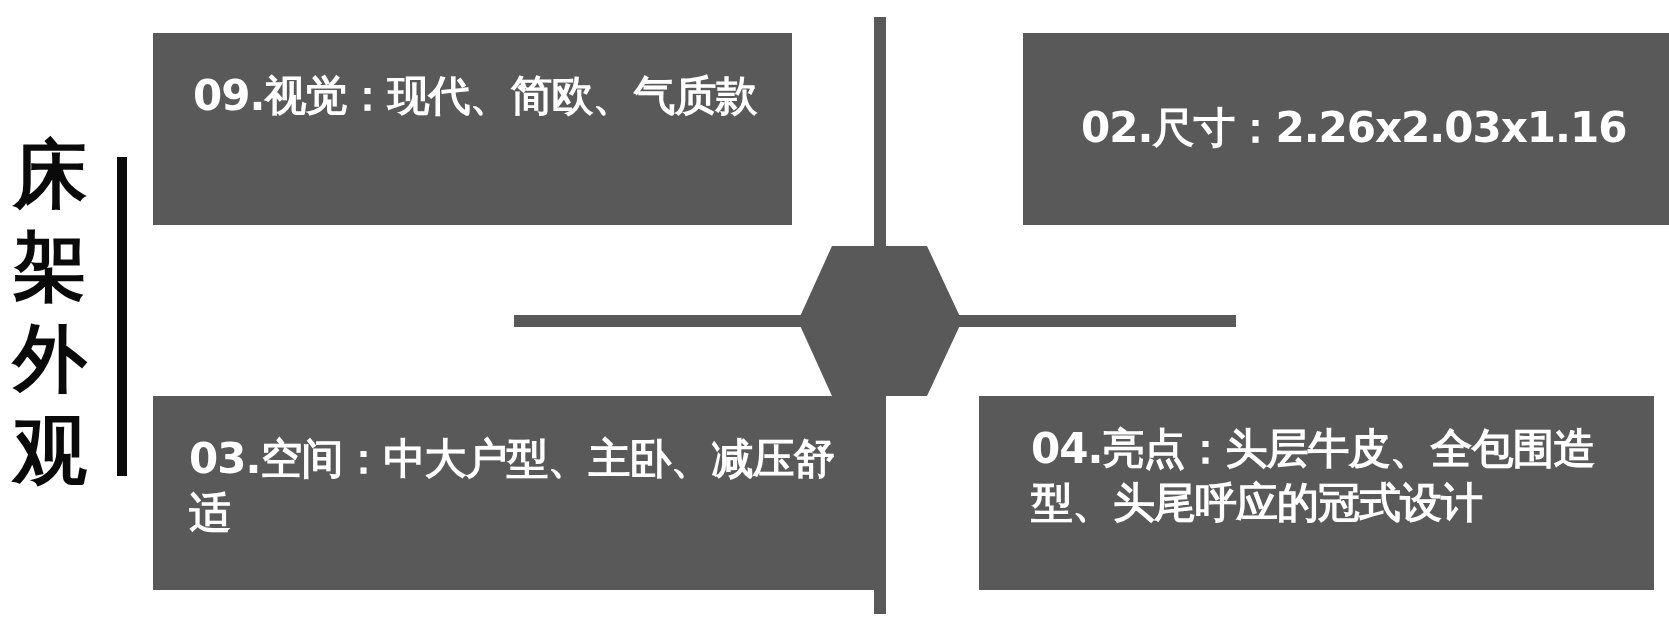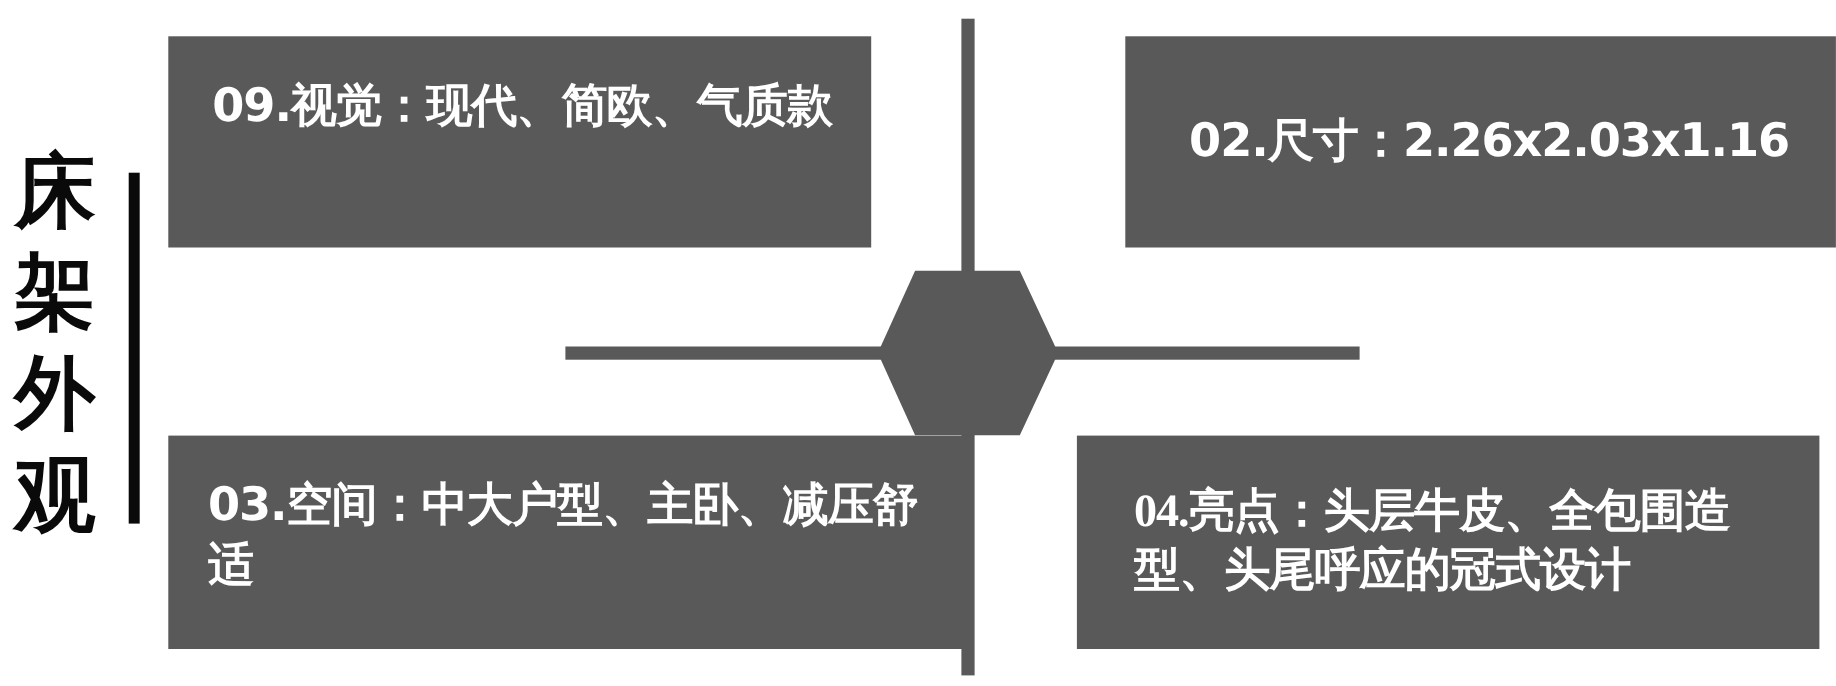--- a/index.html
+++ b/index.html
@@ -9,21 +9,21 @@
   .title-bar { position: absolute; left: 117px; top: 157px; width: 10px; height: 319px; background: #0a0a0a; }
   .box { position: absolute; background: #595959; color: #ffffff; box-sizing: border-box; font-weight: bold; font-size: 42px; line-height: 54px; letter-spacing: -1px; }
   .box .txt { position: absolute; left: 0; right: 0; }
   .b1 { left: 153px; top: 33px; width: 639px; height: 192px; }
   .b1 .txt { top: 36px; padding-left: 40px; padding-right: 20px; }
   .b2 { left: 979px; top: 33px; width: 675px; height: 192px; margin-left: 44px; }
   .b2 .txt { top: 68px; padding-left: 58px; }
   .b3 { left: 153px; top: 396px; width: 729px; height: 194px; }
   .b3 .txt { top: 36px; padding-left: 36px; padding-right: 10px; }
   .b4 { left: 979px; top: 396px; width: 675px; height: 194px; }
-  .b4 .txt { top: 42px; padding-left: 52px; padding-right: 8px; font-family: Liberation Serif, serif; }
+  .b4 .txt { top: 26px; padding-left: 52px; padding-right: 8px; }
   .hline { position: absolute; left: 514px; top: 315px; width: 722px; height: 12px; background: #595959; }
   .vline { position: absolute; left: 874px; top: 17px; width: 12px; height: 597px; background: #595959; }
   .hex { position: absolute; left: 798px; top: 246px; width: 164px; height: 150px; }
 </style>
 </head>
 <body>
 
 <div class="title">
   <span>床</span>
   <span>架</span>

